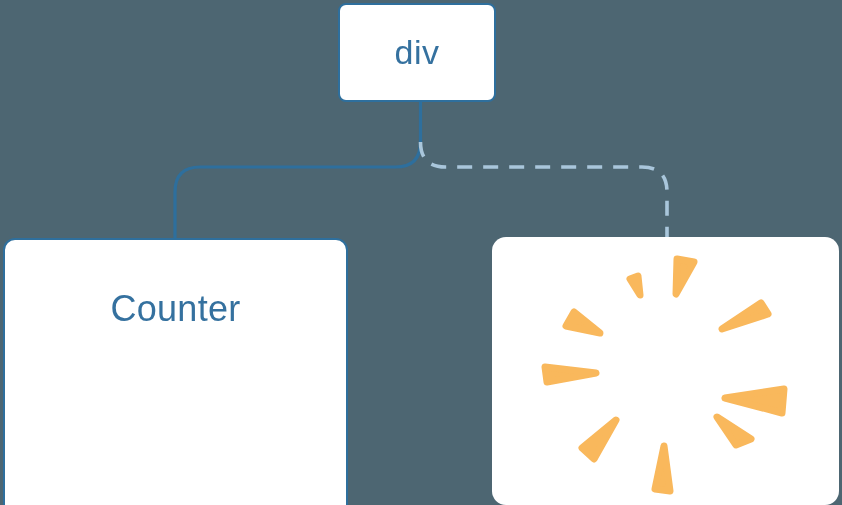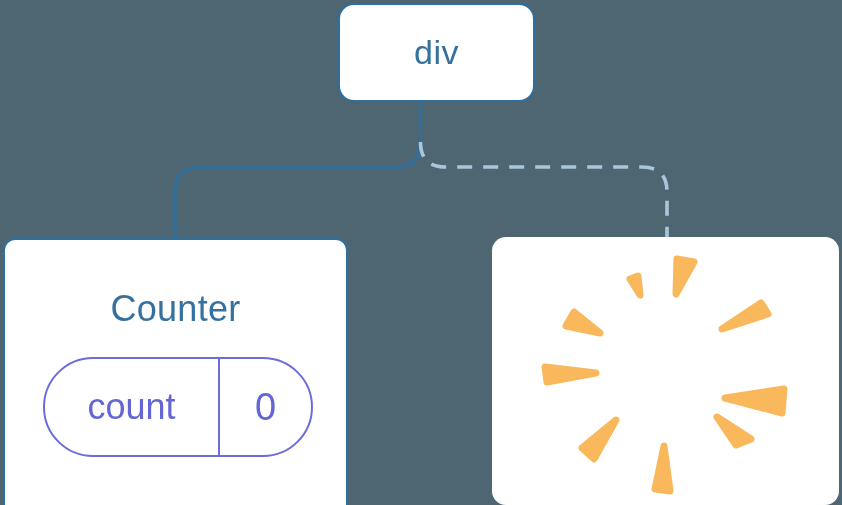--- a/index.html
+++ b/index.html
@@ -20,23 +20,23 @@
     left: 0; top: 0;
     width: 842px; height: 505px;
   }
   .node-card {
     position: absolute;
     background: #ffffff;
     box-sizing: border-box;
   }
   .root-node {
     left: 338px; top: 3px;
-    width: 197px; height: 99px;
+    width: 158px; height: 99px;
     border: 2.5px solid #2E6F9D;
-    border-radius: 16px;
+    border-radius: 8px;
     display: flex;
     align-items: center;
     justify-content: center;
   }
   .root-node .node-label {
     color: #35719F;
     font-size: 34px;
     font-weight: 500;
     letter-spacing: 0.5px;
   }
@@ -105,25 +105,20 @@
     <path d="M420.5 101 L420.5 142 Q420.5 167 395.5 167 L200 167 Q175 167 175 192 L175 240" fill="none" stroke="#2E6F9D" stroke-width="3.2" stroke-linecap="round"></path>
     <path d="M420.5 142 Q420.5 167 445.5 167 L642 167 Q667 167 667 192 L667 239" fill="none" stroke="#A9C6DB" stroke-width="3.6" stroke-dasharray="15 11"></path>
   </svg>
 
   <div class="node-card root-node">
     <span class="node-label">div</span>
   </div>
 
   <div class="node-card counter-card">
     <div class="component-title">Counter</div>
-    <div class="state-pill">
-      <div class="cell-key">count</div>
-      <div class="divider"></div>
-      <div class="cell-value">0</div>
-    </div>
   </div>
 
   <div class="node-card removed-card">
     <svg class="poof" viewBox="0 0 347 268" xmlns="http://www.w3.org/2000/svg">
       <g fill="#F9B85C" stroke="#F9B85C" stroke-width="7" stroke-linejoin="round">
 
         <polygon points="185,22 202,25 184,57"></polygon>
 
         <polygon points="138,42 146,39 148,58"></polygon>
 

